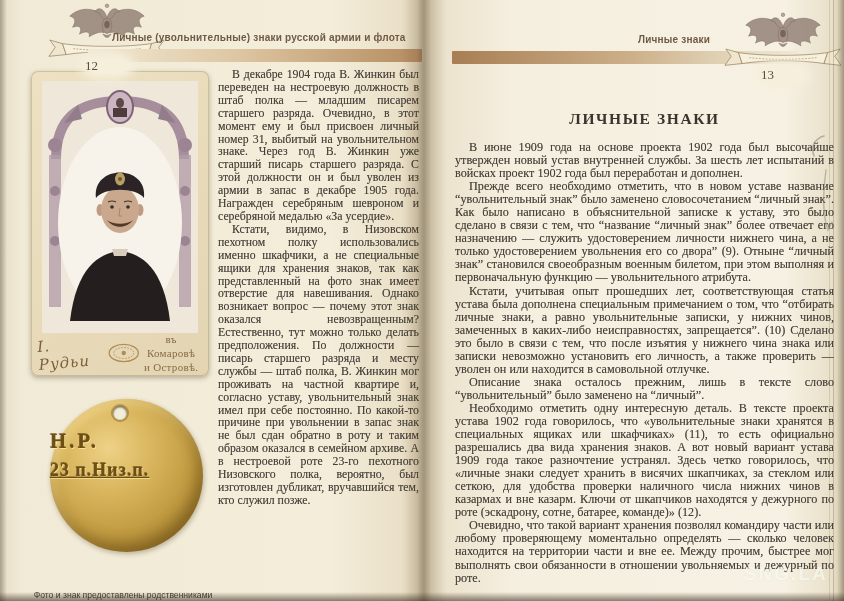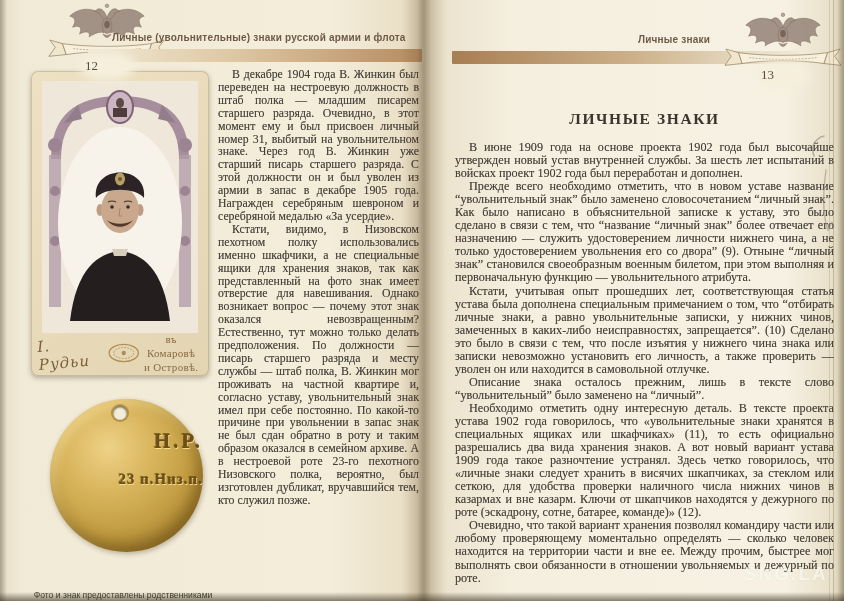--- a/index.html
+++ b/index.html
@@ -51,24 +51,24 @@
   .signature{font-family:"DejaVu Serif",serif;font-style:italic;font-size:15px;
     color:#7c5e39;transform:rotate(-5deg);letter-spacing:1px;}
   .studio-loc{font-size:11px;line-height:1.3;color:#8a6b46;text-align:center;
     font-family:"Liberation Serif",serif;letter-spacing:.3px;}
 
   .badge{position:absolute;left:50px;top:399px;width:153px;height:153px;border-radius:50%;
     background:radial-gradient(circle at 38% 32%,#eed287 0%,#dab75f 30%,#c29c42 60%,#a47f2f 85%,#8e6c26 100%);
     box-shadow:inset -5px -8px 14px rgba(80,55,8,.45), inset 4px 6px 10px rgba(255,236,170,.5), 1px 2px 5px rgba(60,40,10,.3);}
   .badge-hole{position:absolute;left:63px;top:7px;width:14px;height:14px;border-radius:50%;
     background:#f2ecdb;box-shadow:inset 0 1px 2px rgba(50,35,5,.8),0 0 0 2px rgba(120,90,30,.45);}
-  .badge-line{position:absolute;width:100%;text-align:right;font-weight:bold;color:#6d4f16;
+  .badge-line{position:absolute;width:100%;text-align:left;font-weight:bold;color:#6d4f16;
     text-shadow:-0.6px -0.6px .6px rgba(70,45,0,.55), .7px .8px .6px rgba(255,232,160,.8);}
   .badge-line1{top:30px;font-size:21px;letter-spacing:3px;}
-  .badge-line2{top:72px;font-size:15px;letter-spacing:1px;}
+  .badge-line2{top:61px;font-size:18px;letter-spacing:1px;text-decoration:underline;}
   .badge-line3{top:92px;font-size:21px;letter-spacing:5px;}
 
   .photo-caption{position:absolute;left:14px;top:556px;width:218px;text-align:center;
     font-family:"Liberation Sans",sans-serif;font-size:8.6px;line-height:1.35;color:#48433b;margin-top:34px;}
   .photo-caption .cap2{font-style:italic;}
 
   
   .text-col{position:absolute;text-align:justify;color:#45403a;
     text-shadow:0 0 .4px rgba(70,62,52,.45);}
   .text-col p{margin:0;text-indent:14px;}

